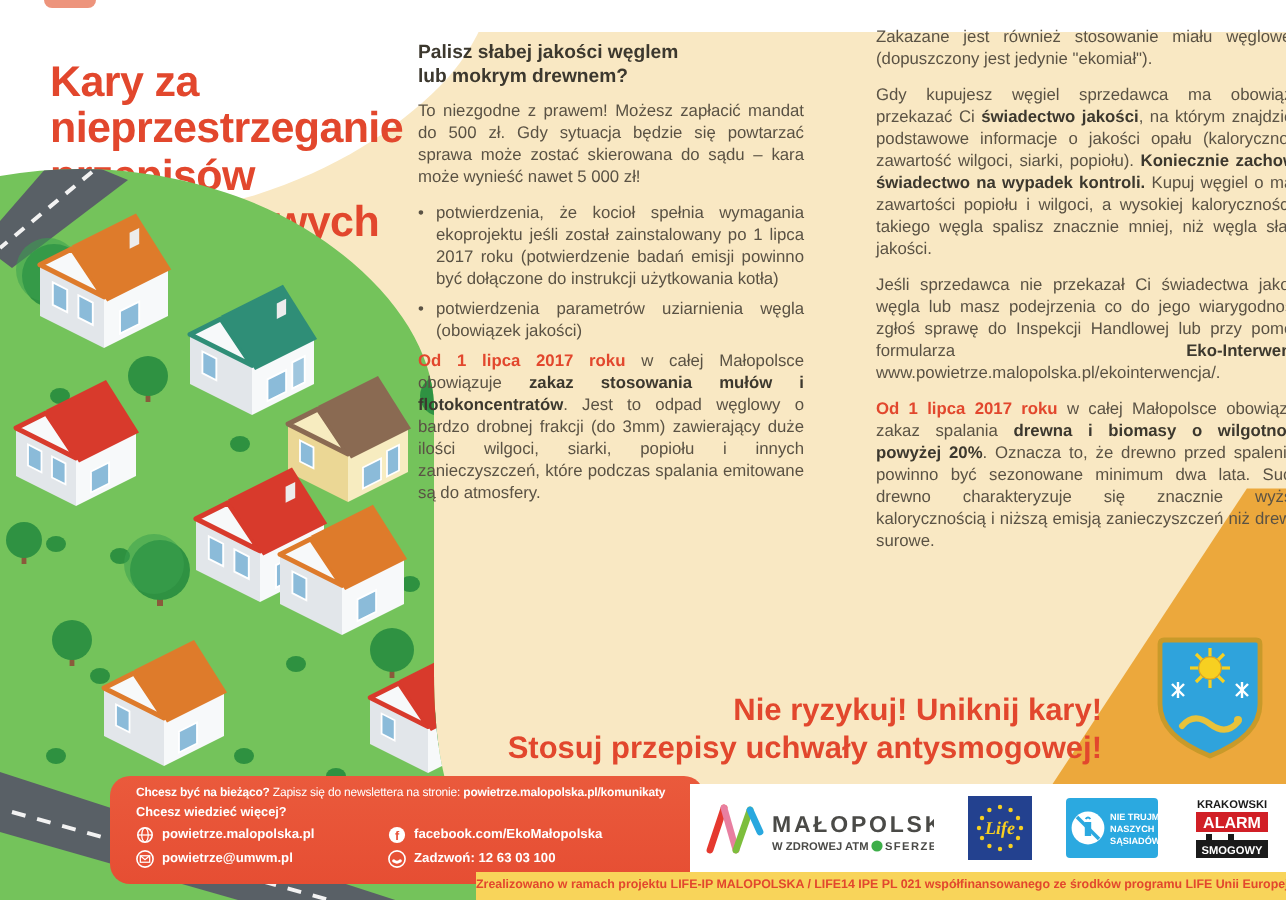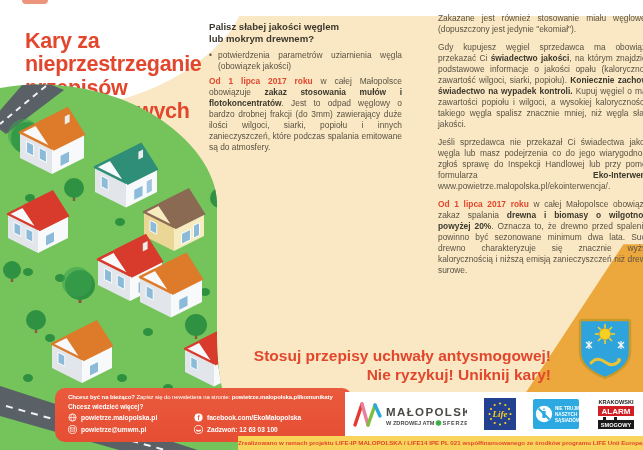--- a/index.html
+++ b/index.html
@@ -243,36 +243,38 @@
         <circle cx="104" cy="350" r="1.8" fill="#2B2B2B"></circle>
       </g>
     </g>
   </svg>
 
   <div class="col col-mid">
     <div class="heading">
       <span>Palisz słabej jakości węglem</span><br>
       <span>lub mokrym drewnem?</span>
     </div>
+    <p>To niezgodne z prawem! Możesz zapłacić mandat do 500 zł. Gdy sytuacja będzie się powtarzać sprawa może zostać skierowana do sądu – kara może wynieść nawet 5 000 zł!</p>
     <ul class="checklist">
+      <li>potwierdzenia, że kocioł spełnia wymagania ekoprojektu jeśli został zainstalowany po 1 lipca 2017 roku (potwierdzenie badań emisji powinno być dołączone do instrukcji użytkowania kotła)</li>
       <li>potwierdzenia parametrów uziarnienia węgla (obowiązek jakości)</li>
     </ul>
     <p><span class="red-bold">Od 1 lipca 2017 roku</span><span> w całej Małopolsce obowiązuje </span><span class="bold-dark">zakaz stosowania mułów i flotokoncentratów</span><span>. Jest to odpad węglowy o bardzo drobnej frakcji (do 3mm) zawierający duże ilości wilgoci, siarki, popiołu i innych zanieczyszczeń, które podczas spalania emitowane są do atmosfery.</span></p>
   </div>
 
   <div class="col col-right">
     <p>Zakazane jest również stosowanie miału węglowego (dopuszczony jest jedynie "ekomiał").</p>
     <p><span>Gdy kupujesz węgiel sprzedawca ma obowiązek przekazać Ci </span><span class="bold-dark">świadectwo jakości</span><span>, na którym znajdziesz podstawowe informacje o jakości opału (kaloryczność, zawartość wilgoci, siarki, popiołu). </span><span class="bold-dark">Koniecznie zachowaj świadectwo na wypadek kontroli.</span><span> Kupuj węgiel o małej zawartości popiołu i wilgoci, a wysokiej kaloryczności – takiego węgla spalisz znacznie mniej, niż węgla słabej jakości.</span></p>
     <p><span>Jeśli sprzedawca nie przekazał Ci świadectwa jakości węgla lub masz podejrzenia co do jego wiarygodności, zgłoś sprawę do Inspekcji Handlowej lub przy pomocy formularza </span><span class="bold-dark">Eko-Interwencji</span><span> www.powietrze.malopolska.pl/ekointerwencja/.</span></p>
     <p><span class="red-bold">Od 1 lipca 2017 roku</span><span> w całej Małopolsce obowiązuje zakaz spalania </span><span class="bold-dark">drewna i biomasy o wilgotności powyżej 20%</span><span>. Oznacza to, że drewno przed spaleniem powinno być sezonowane minimum dwa lata. Suche drewno charakteryzuje się znacznie wyższą kalorycznością i niższą emisją zanieczyszczeń niż drewno surowe.</span></p>
   </div>
 
   <div class="slogan">
+    <div>Nie ryzykuj! Uniknij kary!</div>
     <div>Stosuj przepisy uchwały antysmogowej!</div>
-    <div>Nie ryzykuj! Uniknij kary!</div>
   </div>
 
   <svg class="arms" width="54" height="62" viewBox="0 0 54 62">
     <path d="M4,2 L50,2 Q52,2 52,4 L52,34 Q52,50 27,60 Q2,50 2,34 L2,4 Q2,2 4,2 Z" fill="#2FA3DC" stroke="#C89A2A" stroke-width="2.4"></path>
     <g>
       <g stroke="#F7D021" stroke-width="1.6">
         <line x1="27" y1="6" x2="27" y2="10"></line>
           <line x1="27" y1="22" x2="27" y2="26"></line>
         <line x1="17" y1="16" x2="21" y2="16"></line>
           <line x1="33" y1="16" x2="37" y2="16"></line>

